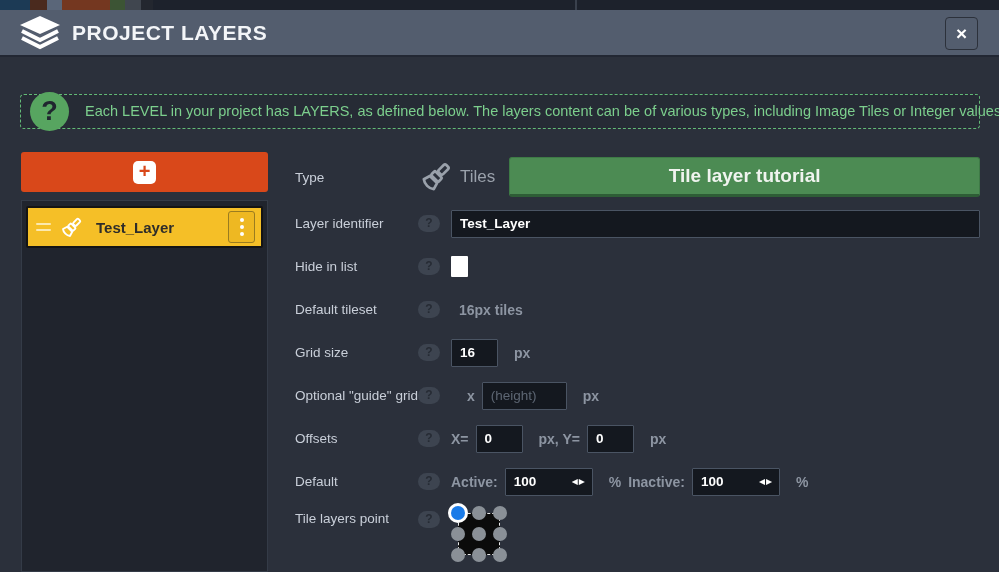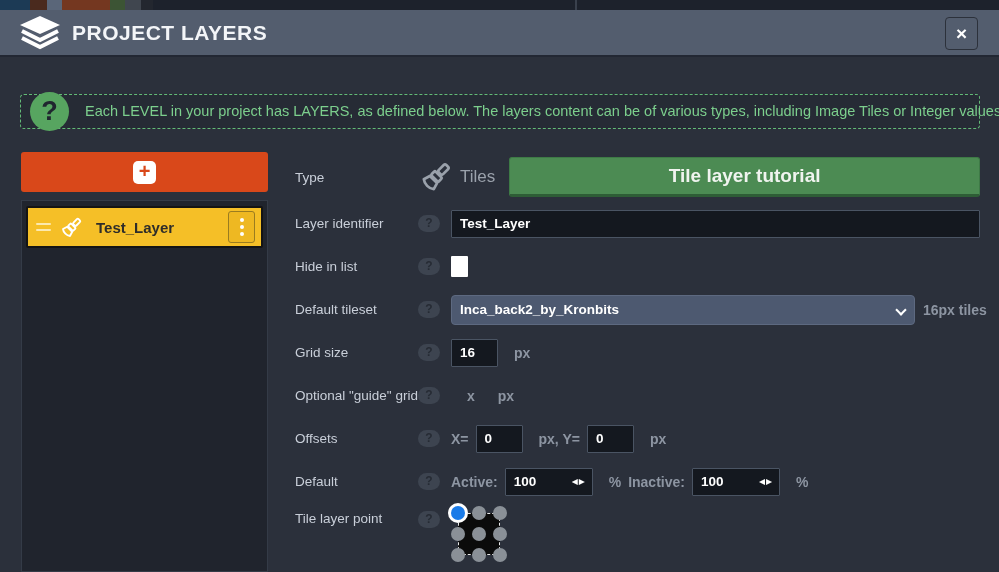--- a/index.html
+++ b/index.html
@@ -184,40 +184,35 @@
 
     <div class="row">
       <span class="row-label">Hide in list</span>
       <span class="help-badge">?</span>
       <div class="checkbox"></div>
     </div>
 
     <div class="row">
       <span class="row-label">Default tileset</span>
       <span class="help-badge">?</span>
-      <span class="select-wrap">
-        <select class="tileset-select">
-          <option>Inca_back2_by_Kronbits</option>
-        </select>
-        <span class="select-chevron"></span>
-      </span>
       <span class="unit tileset-suffix">16px tiles</span>
     </div>
 
     <div class="row">
       <span class="row-label">Grid size</span>
       <span class="help-badge">?</span>
       <input class="txt-input small-input" type="text" value="16" style="">
       <span class="unit sp-l">px</span>
     </div>
 
     <div class="row">
       <span class="row-label">Optional "guide" grid</span>
       <span class="help-badge">?</span>
       <span class="unit sp-l sp-r">x</span>
+      <input class="txt-input guide-input" type="text" placeholder="(height)" style="">
       <span class="unit sp-l">px</span>
     </div>
 
     <div class="row">
       <span class="row-label">Offsets</span>
       <span class="help-badge">?</span>
       <span class="unit sp-r">X=</span>
       <input class="txt-input small-input" type="text" value="0" style="">
       <span class="unit sp-l sp-r">px, Y=</span>
       <input class="txt-input small-input" type="text" value="0" style="">
@@ -235,21 +230,21 @@
       <span class="unit sp-l sp-r">%</span>
       <span class="unit sp-r">Inactive:</span>
       <span class="stepper-wrap">
         <input class="txt-input" type="text" value="100" style="">
         <span class="stepper-arrows">◂▸</span>
       </span>
       <span class="unit sp-l">%</span>
     </div>
 
     <div class="row pivot-row">
-      <span class="row-label" style="margin-top:8px">Tile layer point</span>
+      <span class="row-label" style="margin-top:8px">Tile layers point</span>
       <span class="help-badge" style="margin-top:8px">?</span>
       <div class="pivot-widget">
         <div class="pivot-square"></div>
         <span class="pivot-dot selected" style="left:0;top:0"></span>
         <span class="pivot-dot" style="left:21px;top:0"></span>
         <span class="pivot-dot" style="left:42px;top:0"></span>
         <span class="pivot-dot" style="left:0;top:21px"></span>
         <span class="pivot-dot" style="left:21px;top:21px"></span>
         <span class="pivot-dot" style="left:42px;top:21px"></span>
         <span class="pivot-dot" style="left:0;top:42px"></span>

